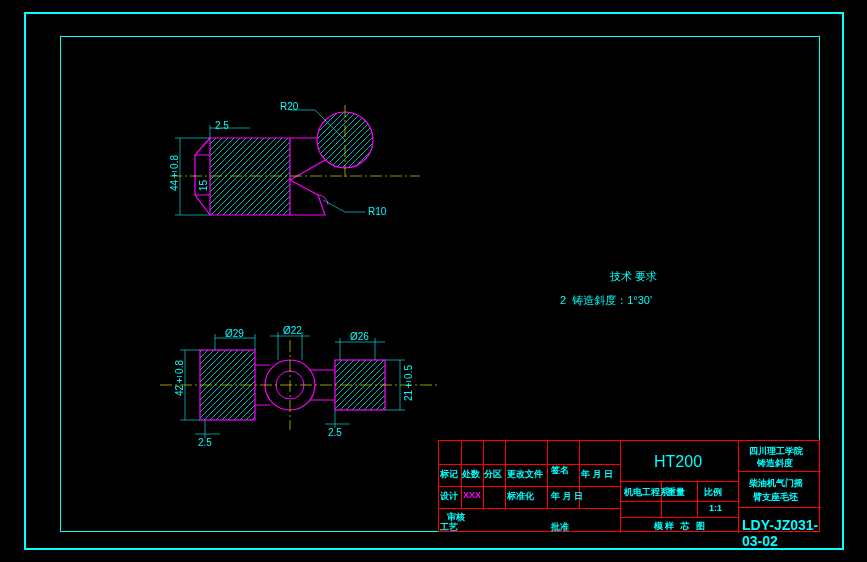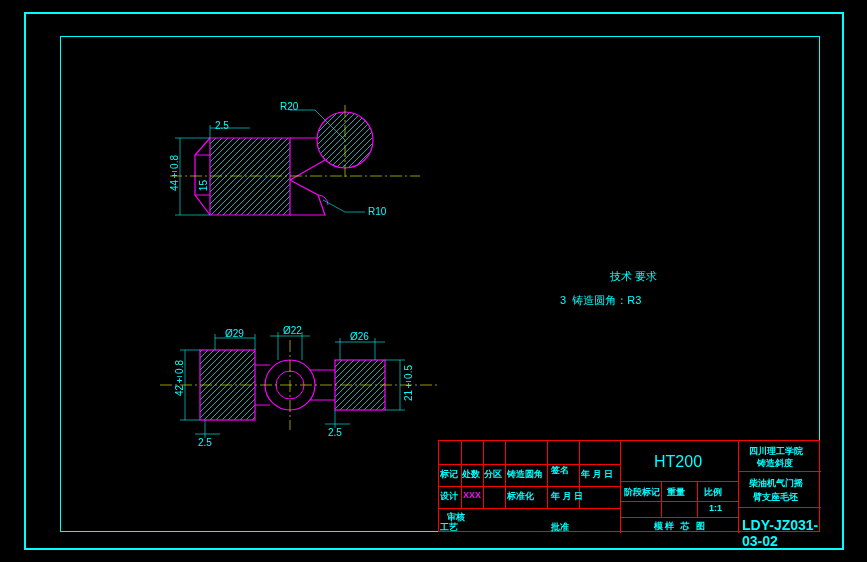--- a/index.html
+++ b/index.html
@@ -116,61 +116,61 @@
   <span class="dim" style="left:225px;top:328px">Ø29</span>
   <span class="dim" style="left:283px;top:325px">Ø22</span>
   <span class="dim" style="left:350px;top:331px">Ø26</span>
   <span class="dim v" style="left:174px;top:360px">42±0.8</span>
   <span class="dim v" style="left:403px;top:365px">21±0.5</span>
   <span class="dim" style="left:198px;top:437px">2.5</span>
   <span class="dim" style="left:328px;top:427px">2.5</span>
 
   <div class="tech" style="left:560px;top:268px">
     <div style="margin-left:50px;margin-bottom:6px">技术 要求</div>
-    <div><span>3&nbsp;&nbsp;</span><span>铸造圆角：R3</span></div>
+    <div><span>2&nbsp;&nbsp;</span><span>铸造斜度：1°30'</span></div>
   </div>
 
   <div class="tb" style="left:438px;top:440px;width:382px;height:92px">
 
     <div style="position:absolute;left:0;top:0;width:182px;height:92px;border-right:1px solid #f00"></div>
     <div style="position:absolute;left:182px;top:0;width:118px;height:92px;border-right:1px solid #f00"></div>
 
     <div style="position:absolute;left:0;top:0;width:182px;height:24px;border-bottom:1px solid #f00"></div>
     <div style="position:absolute;left:0;top:24px;width:182px;height:22px;border-bottom:1px solid #f00"></div>
     <div style="position:absolute;left:0;top:46px;width:182px;height:22px;border-bottom:1px solid #f00"></div>
 
     <div style="position:absolute;left:22px;top:0;width:0;height:68px;border-left:1px solid #f00"></div>
     <div style="position:absolute;left:44px;top:0;width:0;height:68px;border-left:1px solid #f00"></div>
     <div style="position:absolute;left:66px;top:0;width:0;height:68px;border-left:1px solid #f00"></div>
     <div style="position:absolute;left:108px;top:0;width:0;height:68px;border-left:1px solid #f00"></div>
     <div style="position:absolute;left:140px;top:0;width:0;height:68px;border-left:1px solid #f00"></div>
 
     <span class="tb-txt" style="position:absolute;left:1px;top:27px">标记</span>
     <span class="tb-txt" style="position:absolute;left:23px;top:27px">处数</span>
     <span class="tb-txt" style="position:absolute;left:45px;top:27px">分区</span>
-    <span class="tb-txt" style="position:absolute;left:68px;top:27px">铸造圆角</span>
+    <span class="tb-txt" style="position:absolute;left:68px;top:27px">更改文件</span>
     <span class="tb-txt" style="position:absolute;left:112px;top:23px">签名</span>
     <span class="tb-txt" style="position:absolute;left:142px;top:27px">年 月 日</span>
 
     <span class="tb-txt" style="position:absolute;left:1px;top:49px">设计</span>
     <span class="tb-txt" style="position:absolute;left:24px;top:49px;color:#f0f">XXX</span>
     <span class="tb-txt" style="position:absolute;left:68px;top:49px">标准化</span>
     <span class="tb-txt" style="position:absolute;left:112px;top:49px">年 月 日</span>
 
     <span class="tb-txt" style="position:absolute;left:8px;top:70px">审核</span>
     <span class="tb-txt" style="position:absolute;left:1px;top:80px">工艺</span>
     <span class="tb-txt" style="position:absolute;left:112px;top:80px">批准</span>
 
     <div style="position:absolute;left:182px;top:40px;width:118px;height:0;border-top:1px solid #f00"></div>
     <div style="position:absolute;left:182px;top:60px;width:118px;height:0;border-top:1px solid #f00"></div>
     <div style="position:absolute;left:182px;top:76px;width:118px;height:0;border-top:1px solid #f00"></div>
     <div style="position:absolute;left:222px;top:40px;width:0;height:36px;border-left:1px solid #f00"></div>
     <div style="position:absolute;left:258px;top:40px;width:0;height:36px;border-left:1px solid #f00"></div>
     <span class="tb-big" style="position:absolute;left:215px;top:12px">HT200</span>
-    <span class="tb-txt" style="position:absolute;left:185px;top:45px">阶段标记</span>
+    <span class="tb-txt" style="position:absolute;left:185px;top:45px">机电工程系</span>
     <span class="tb-txt" style="position:absolute;left:228px;top:45px">重量</span>
     <span class="tb-txt" style="position:absolute;left:265px;top:45px">比例</span>
     <span class="tb-txt" style="position:absolute;left:270px;top:62px">1:1</span>
     <span class="tb-txt" style="position:absolute;left:215px;top:79px;letter-spacing:2px">模样 芯 图</span>
 
     <div style="position:absolute;left:300px;top:30px;width:82px;height:0;border-top:1px solid #f00"></div>
     <div style="position:absolute;left:300px;top:66px;width:82px;height:0;border-top:1px solid #f00"></div>
     <span class="tb-txt" style="position:absolute;left:310px;top:4px">四川理工学院</span>
     <span class="tb-txt" style="position:absolute;left:318px;top:16px">铸造斜度</span>
     <span class="tb-txt" style="position:absolute;left:310px;top:36px">柴油机气门摇</span>

